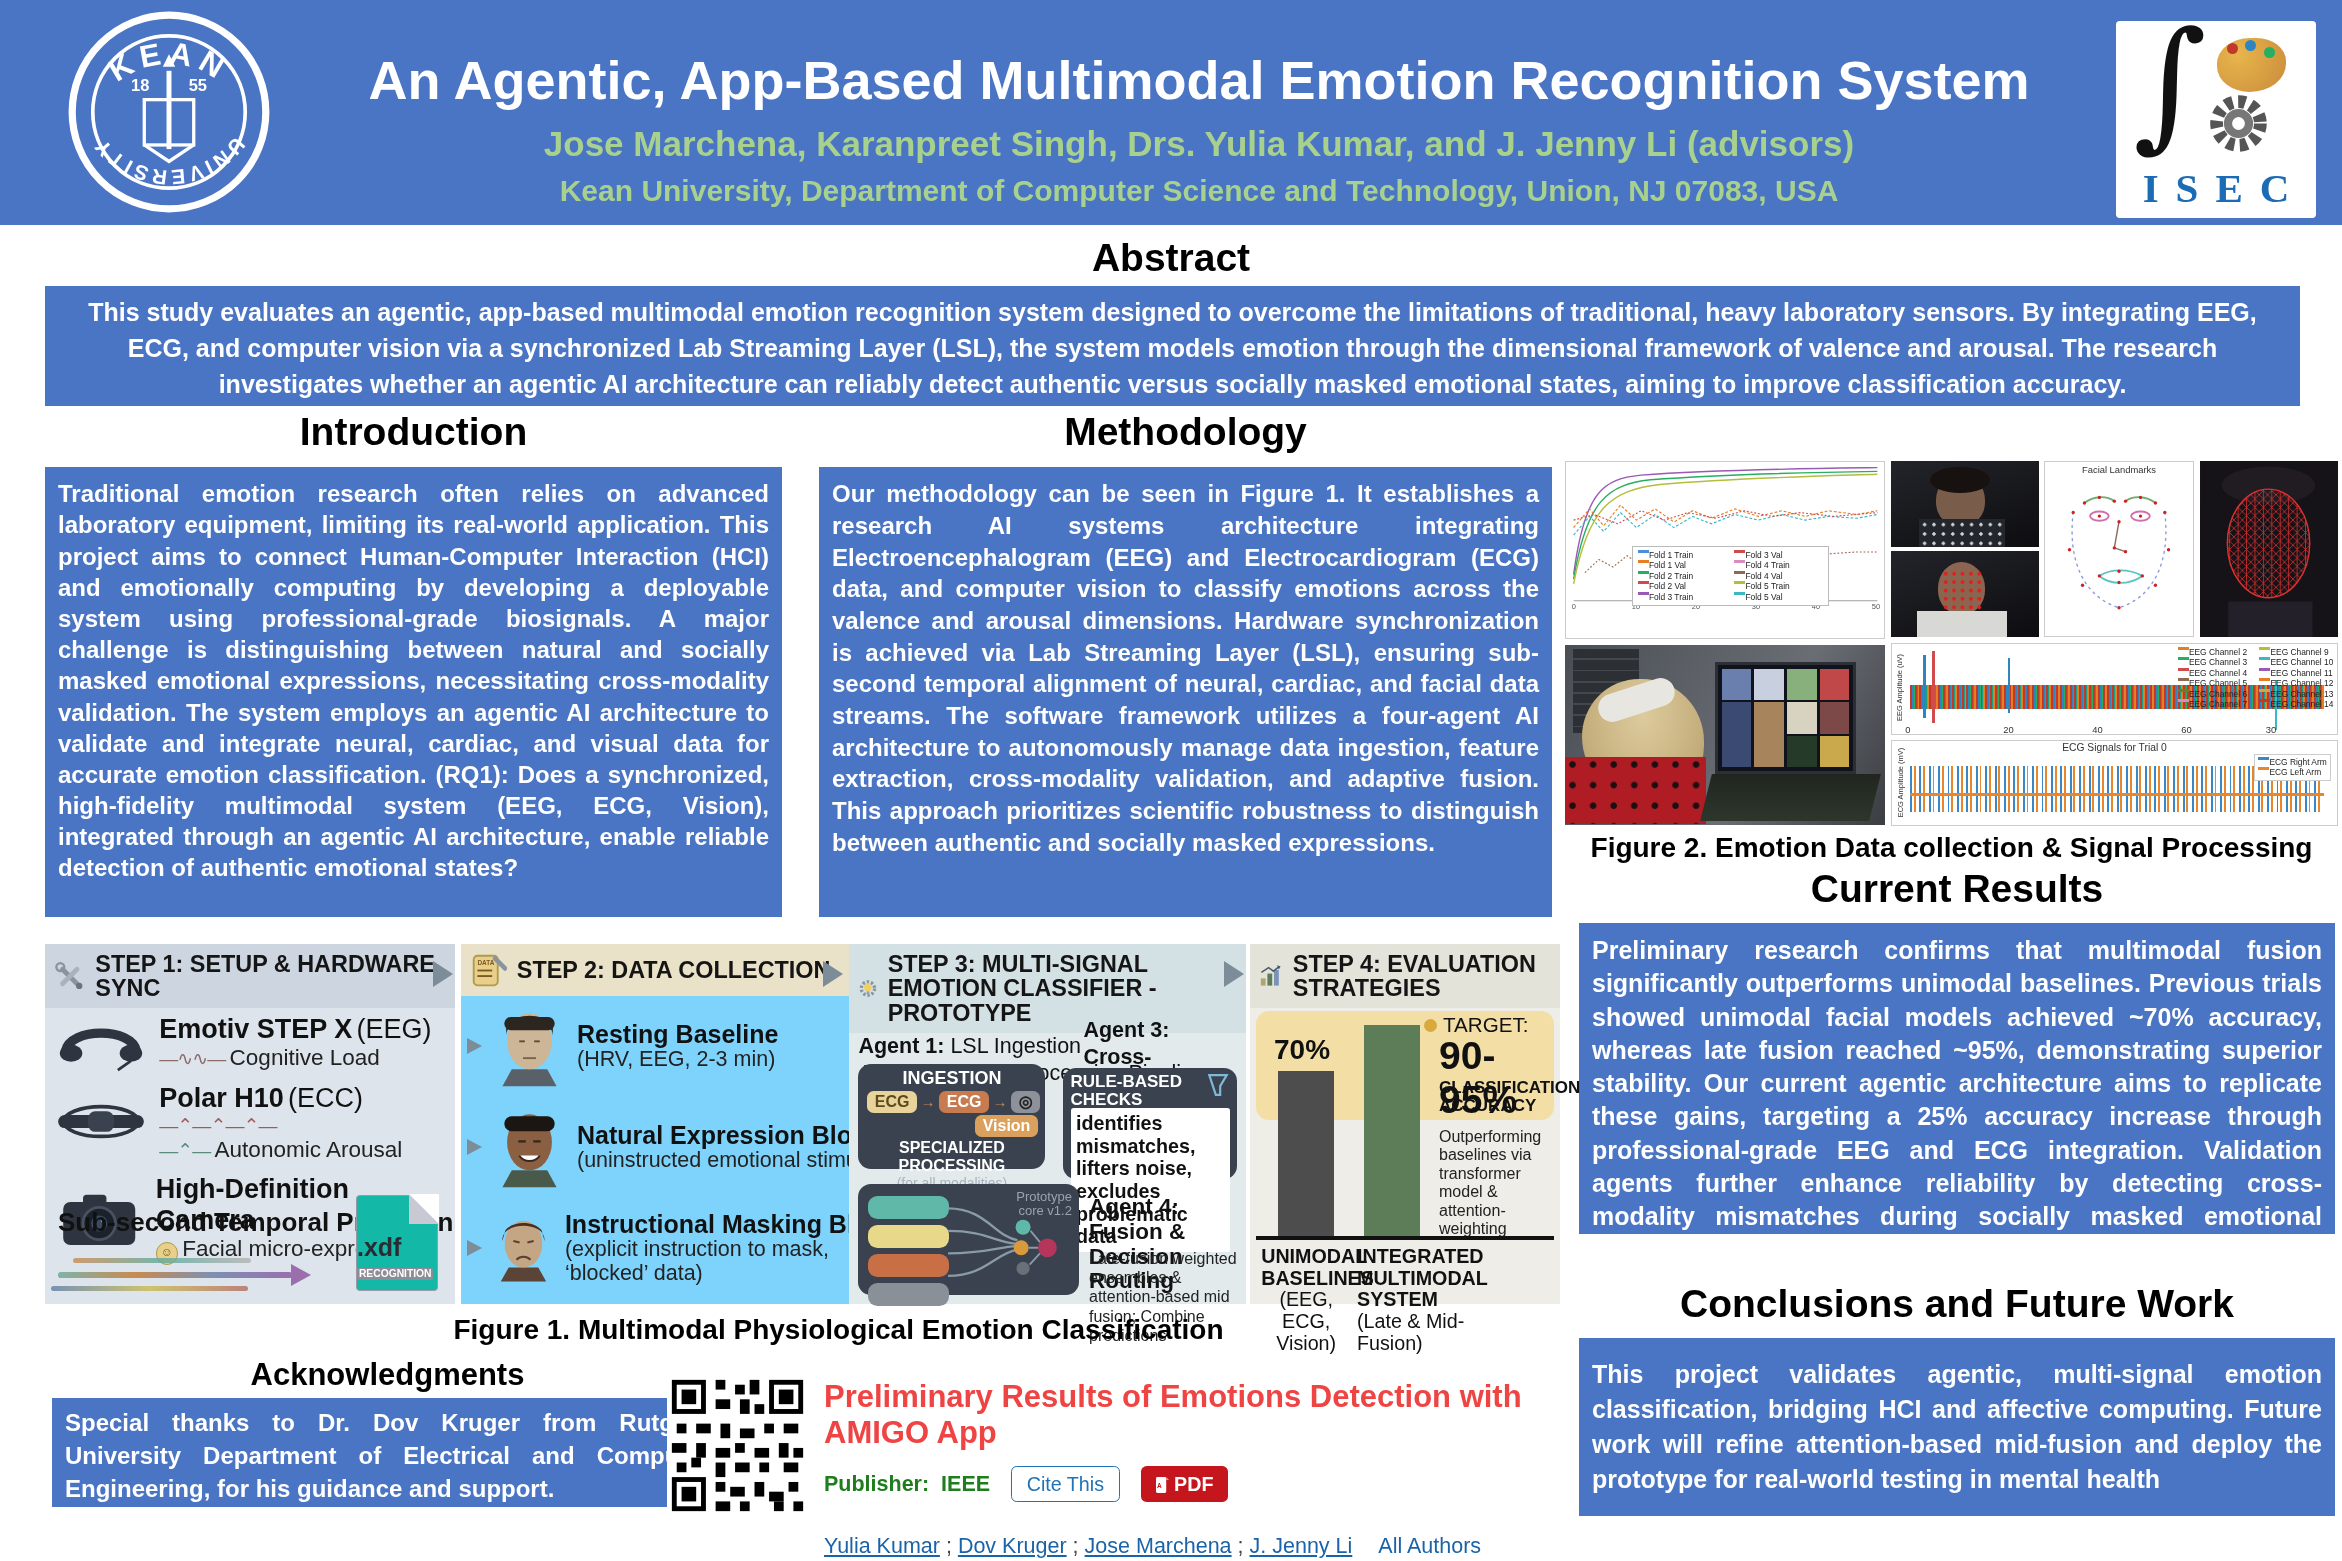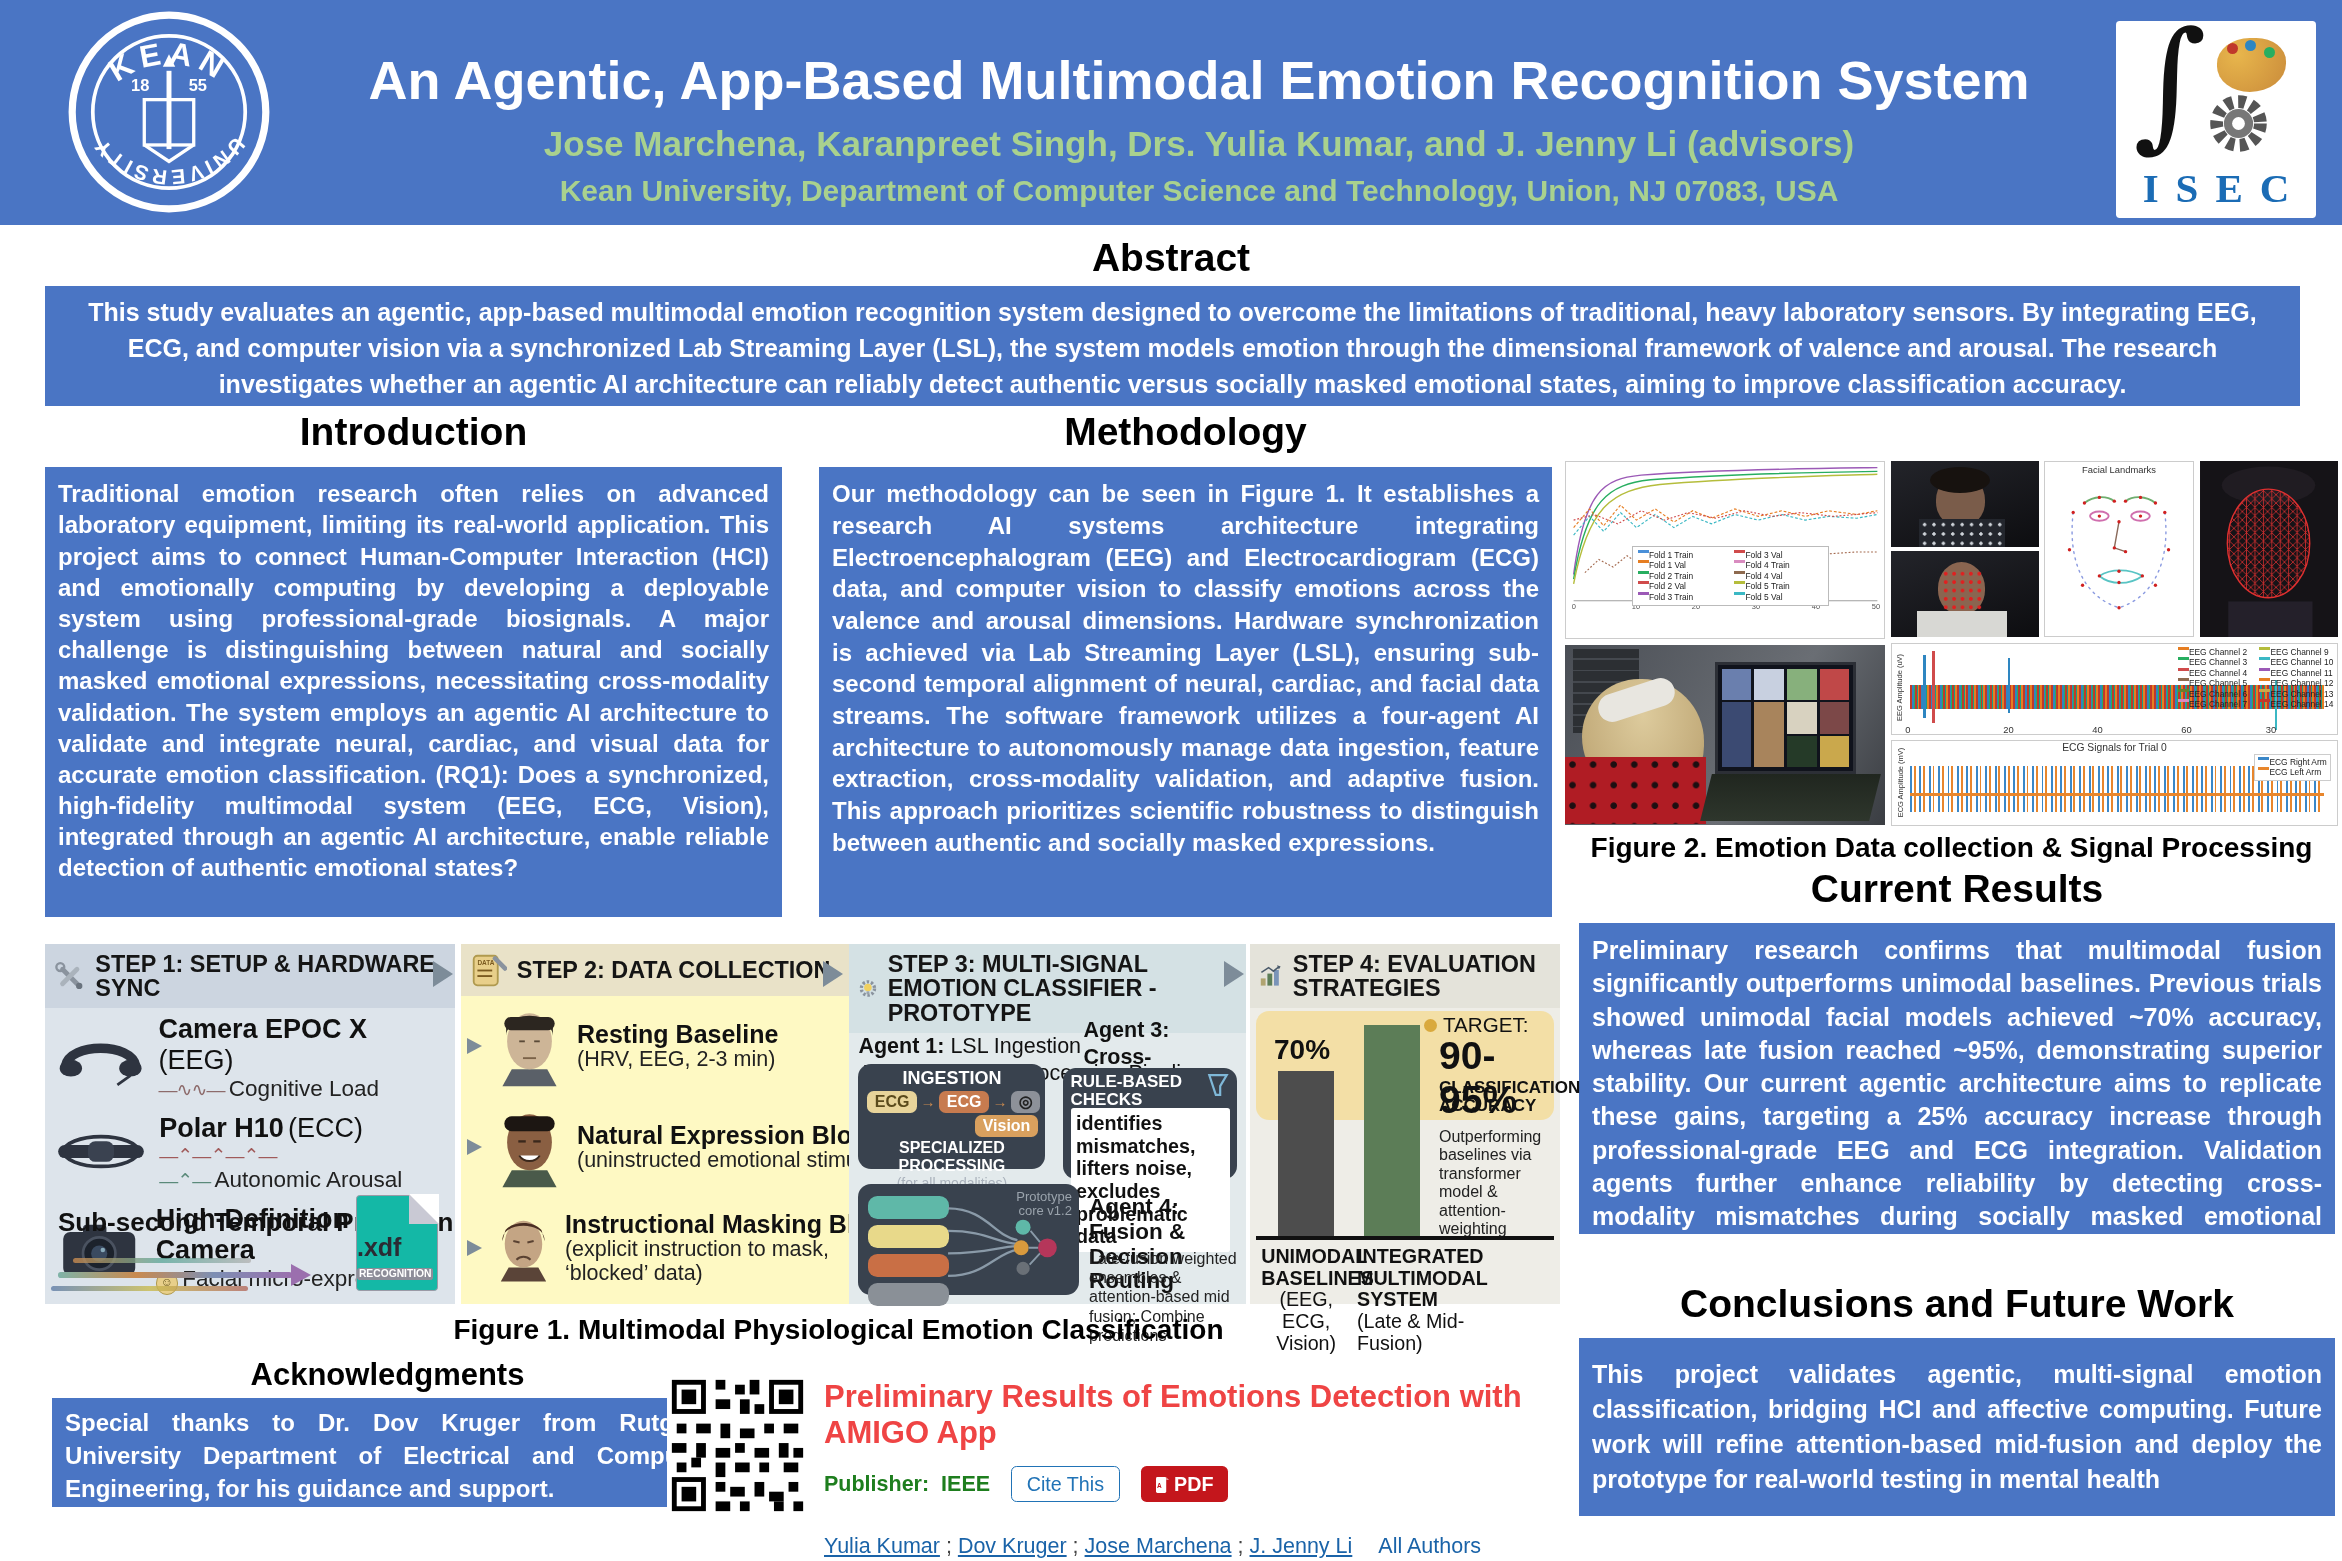--- a/index.html
+++ b/index.html
@@ -26,21 +26,21 @@
 
   
   .bluebox{background:var(--blue);color:#fff;font-weight:bold;text-align:justify}
   .center{text-align:center}
 
   
   .panel{position:absolute;top:944px;height:360px}
   .p-head{display:flex;align-items:center;gap:9.4px;font-weight:bold;color:#151515;padding:7.5px 9.4px;font-size:23.4px;line-height:1.05}
   .p1{left:45px;width:410px;background:#dde4eb}
   .p1 .p-head{background:#ccd5e0}
-  .p2{left:461px;width:452px;background:#fef9c3}
+  .p2{left:461px;width:452px;background:#7dd3fc}
   .p2 .p-head{background:#e9e2c8}
   .p3{left:849px;width:397px;background:#e3eaec}
   .p3 .p-head{background:#d4e1e4}
   .p4{left:1250px;width:310px;background:#eeede7}
   .p4 .p-head{background:#e4e3da}
   .flow-arrow{width:0;height:0;border-top:13px solid transparent;border-bottom:13px solid transparent;border-left:20.6px solid #7d8c99}
   .hw-row{display:flex;align-items:center;gap:13px;padding:5.6px 11.2px}
   .hw-name{font-size:27px;font-weight:bold;color:#111}
   .hw-paren{font-weight:normal}
   .hw-sub{font-size:22.5px;color:#222}
@@ -386,21 +386,21 @@
       </svg>
       <span>STEP 1: SETUP &amp; HARDWARE SYNC</span>
     </div>
     <div class="hw-row">
       <svg width="90" height="58" viewBox="0 0 96 62">
         <path d="M10,40 C14,14 82,14 86,40" fill="none" stroke="#2e3440" stroke-width="10" stroke-linecap="round"></path>
         <ellipse cx="16" cy="42" rx="12" ry="9" fill="#2e3440"></ellipse>
         <ellipse cx="80" cy="42" rx="12" ry="9" fill="#2e3440"></ellipse>
         <line x1="80" y1="50" x2="66" y2="60" stroke="#2e3440" stroke-width="3"></line>
       </svg>
-      <span><span class="hw-name">Camera EPOC X</span> <span class="hw-name hw-paren">(EEG)</span><br>
+      <span><span class="hw-name">Emotiv STEP X</span> <span class="hw-name hw-paren">(EEG)</span><br>
       <span class="wave">—∿∿—</span> <span class="hw-sub">Cognitive Load</span></span>
     </div>
     <div class="hw-row">
       <svg width="90" height="41" viewBox="0 0 96 44">
         <rect x="2" y="14" width="92" height="14" rx="7" fill="#2e3440"></rect>
         <rect x="34" y="10" width="28" height="22" rx="8" fill="#3a4250"></rect>
         <ellipse cx="48" cy="21" rx="40" ry="16" fill="none" stroke="#2e3440" stroke-width="4"></ellipse>
       </svg>
       <span><span class="hw-name">Polar H10</span> <span class="hw-name hw-paren">(ECC)</span><br>
       <span class="wave" style="color:#a05a5a">—⌃—⌃—⌃—</span><br>

